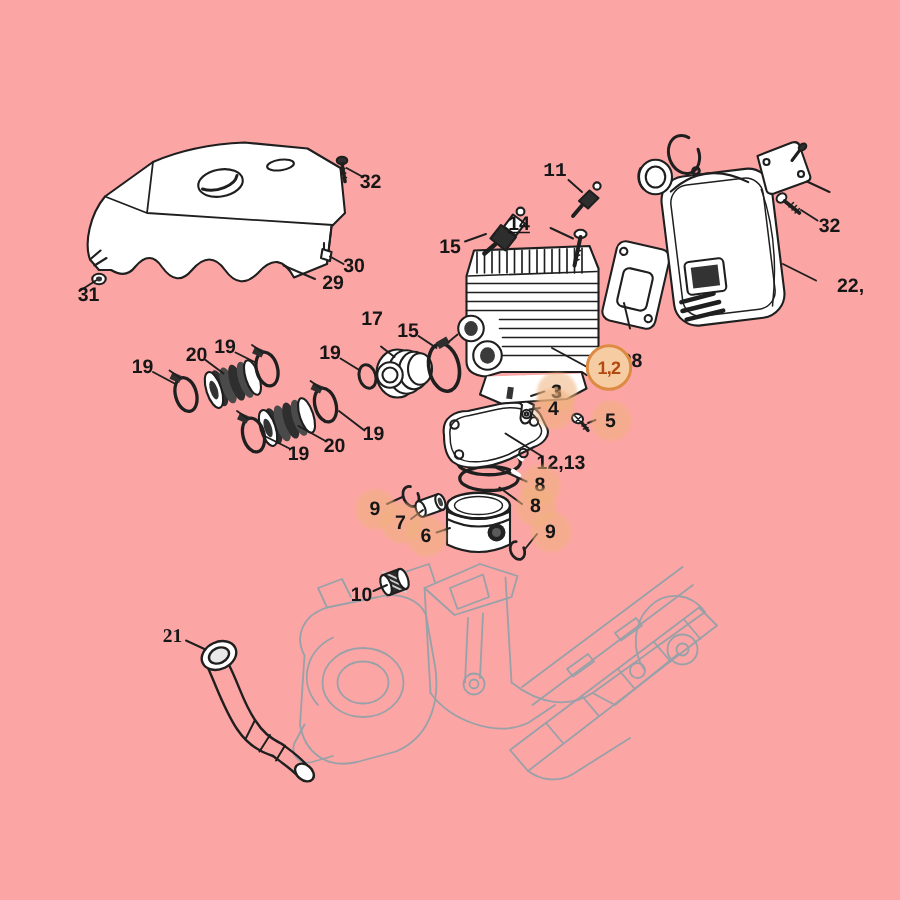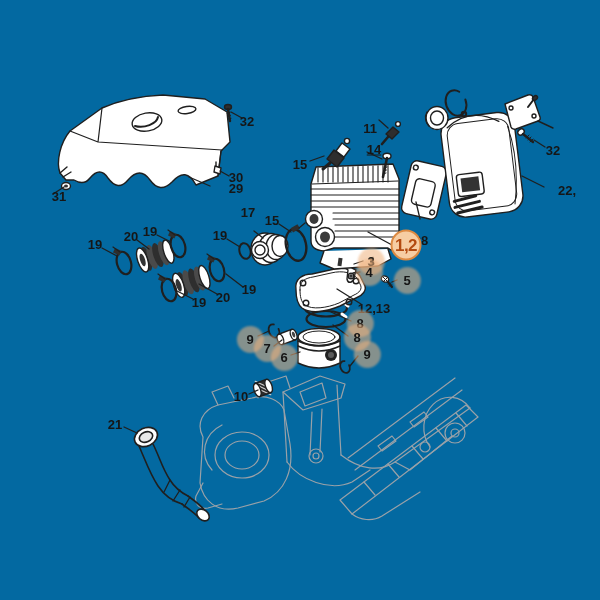--- a/index.html
+++ b/index.html
@@ -1,30 +1,30 @@
 <!DOCTYPE html>
 <html><head>
 <meta charset="utf-8">
 <style>
   html,body{margin:0;padding:0;background:#ffffff;}
-  .stage{position:relative;width:600px;height:600px;background:#0369a1;overflow:hidden;
+  .stage{position:relative;width:600px;height:600px;background:#fca5a5;overflow:hidden;
          font-family:"Liberation Sans",sans-serif;}
   .stage svg{position:absolute;left:0;top:0;z-index:1;}
   #callout-layer{position:absolute;left:0;top:0;width:600px;height:600px;z-index:2;}
   .callout{position:absolute;transform:translate(-50%,-50%);
            font-family:"Liberation Sans",sans-serif;font-weight:bold;font-size:13px;
            color:#161616;display:flex;align-items:center;justify-content:center;
            white-space:nowrap;cursor:pointer;}
   .callout .num{position:relative;z-index:2;}
   .callout.blob::before{content:"";position:absolute;left:50%;top:50%;
            width:27px;height:27px;border-radius:50%;transform:translate(-50%,-50%);
            background:var(--hl,#f0b27d);opacity:.55;filter:blur(1.2px);z-index:1;}
   .callout.ring{width:27px;height:27px;border-radius:50%;
            background:var(--hlfill,#f6cda3);border:2px solid var(--hlring,#dd8a42);
-           font-size:17px;letter-spacing:-.5px;color:var(--hltext,#b34a10);}
+           font-size:12px;letter-spacing:-.5px;color:var(--hltext,#b34a10);}
 </style>
 </head>
 <body>
 
 <div class="stage">
 
 <svg width="600" height="600" viewBox="0 0 600 600" fill="none" stroke="#1f1f1f" stroke-width="1.4" stroke-linecap="round" stroke-linejoin="round">
 
   <g stroke="#99a1a8" stroke-width="1.2">
     <path d="M203,437 C196,424 202,410 218,405 L252,398 C266,394 280,400 284,410 L290,444 C294,470 285,492 264,501 L238,508 C217,513 203,501 200,483 Z"></path>
@@ -306,33 +306,33 @@
   </g>
 </svg>
 
   <div id="callout-layer" style="--hl: #f0b27d; --hlring: #dd8a42; --hlfill: #f6cda3; --hltext: #b34a10;">
       <div class="callout none" style="left: 247px; top: 121px; color: rgb(22, 22, 22);">
         <span class="num">32</span>
       </div>
       <div class="callout none" style="left: 236px; top: 177px; color: rgb(22, 22, 22);">
         <span class="num">30</span>
       </div>
-      <div class="callout none" style="left: 236px; top: 188px; color: rgb(22, 22, 22); align-items: flex-end;">
+      <div class="callout none" style="left: 222px; top: 188px; color: rgb(22, 22, 22); align-items: flex-end;">
         <span class="num">29</span>
       </div>
       <div class="callout none" style="left: 42px; top: 196px; color: rgb(22, 22, 22); margin-left: 17px;">
         <span class="num">31</span>
       </div>
       <div class="callout none" style="left: 300px; top: 164px; color: rgb(22, 22, 22);">
         <span class="num">15</span>
       </div>
-      <div class="callout none" style="left: 370px; top: 128px; color: rgb(22, 22, 22);">
+      <div class="callout none" style="left: 370px; top: 114px; color: rgb(22, 22, 22); font-family: Liberation Mono, monospace;">
         <span class="num">11</span>
       </div>
-      <div class="callout none" style="left: 374px; top: 149px; color: rgb(22, 22, 22); text-decoration: underline;">
+      <div class="callout none" style="left: 346px; top: 149px; color: rgb(22, 22, 22); text-decoration: underline;">
         <span class="num">14</span>
       </div>
       <div class="callout none" style="left: 421px; top: 240px; color: rgb(22, 22, 22);">
         <span class="num">28</span>
       </div>
       <div class="callout none" style="left: 553px; top: 150px; color: rgb(22, 22, 22);">
         <span class="num">32</span>
       </div>
       <div class="callout none" style="left: 553px; top: 190px; color: rgb(22, 22, 22); margin-left: 14px;">
         <span class="num">22,</span>
@@ -393,17 +393,17 @@
       </div>
       <div class="callout blob" style="left: 284px; top: 357px; color: rgb(22, 22, 22);">
         <span class="num">6</span>
       </div>
       <div class="callout blob" style="left: 367px; top: 354px; color: rgb(22, 22, 22);">
         <span class="num">9</span>
       </div>
       <div class="callout none" style="left: 241px; top: 396px; color: rgb(22, 22, 22);">
         <span class="num">10</span>
       </div>
-      <div class="callout none" style="left: 115px; top: 424px; color: rgb(22, 22, 22);">
+      <div class="callout none" style="left: 115px; top: 424px; color: rgb(22, 22, 22); font-family: Liberation Serif, serif;">
         <span class="num">21</span>
       </div>
     </div>
 </div>
 
 </body></html>

